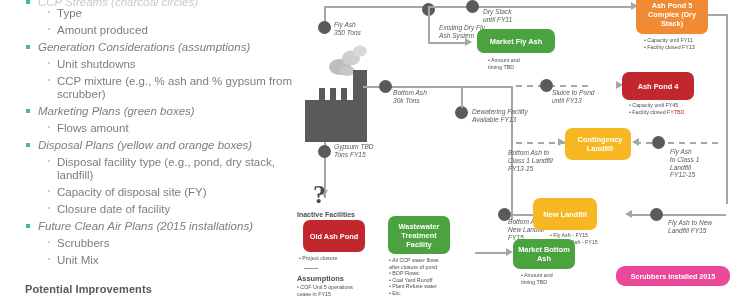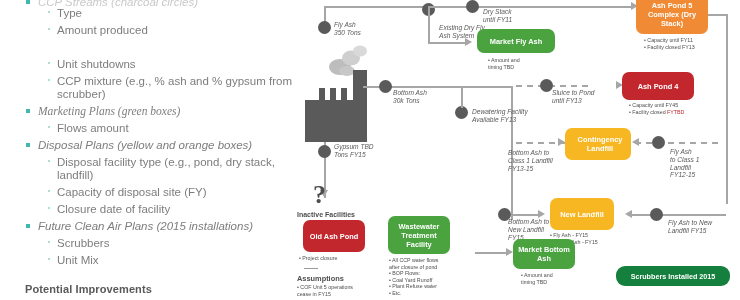--- a/index.html
+++ b/index.html
@@ -71,21 +71,21 @@
   .box {
     position: absolute; border-radius: 7px;
     color: #fff; font-weight: bold; font-size: 7.4px;
     display: flex; align-items: center; justify-content: center;
     text-align: center; line-height: 9px; padding: 2px;
   }
   .green  { background: #4aa33f; }
   .red    { background: #c1272d; }
   .orange { background: #f08a34; }
   .yellow { background: #f7b722; }
-  .gray   { background: #15803d; border-radius: 9px; font-size: 7.2px; }
+  .gray   { background: #ec4899; border-radius: 9px; font-size: 7.2px; }
 
   .sublist {
     position: absolute; font-size: 5.3px; line-height: 6.6px;
     color: #4d4d4d; white-space: pre-line;
   }
 
   
   #plant { position: absolute; left: 10px; top: 70px; }
   #smoke { position: absolute; left: 32px; top: 45px; }
   #qmark {
@@ -113,30 +113,33 @@
     </div>
 
     <div class="bl lvl2" style="top:7px;">
       <span class="dot"></span><span>Type</span>
     </div>
 
     <div class="bl lvl2" style="top:24px;">
       <span class="dot"></span><span>Amount produced</span>
     </div>
 
+    <div class="bl lvl1" style="top:41px;">
+      <span class="sq"></span><span>Generation Considerations (assumptions)</span>
+    </div>
 
     <div class="bl lvl2" style="top:58px;">
       <span class="dot"></span><span>Unit shutdowns</span>
     </div>
 
     <div class="bl lvl2" style="top:75px;">
       <span class="dot"></span><span class="wrap2" style="display:inline-block;vertical-align:top;width:235px;">CCP mixture (e.g., % ash and % gypsum from scrubber)</span>
     </div>
 
-    <div class="bl lvl1" style="top:105px;font-family:Liberation Serif, serif;">
+    <div class="bl lvl1" style="top:105px;">
       <span class="sq"></span><span>Marketing Plans (green boxes)</span>
     </div>
 
     <div class="bl lvl2" style="top:122px;">
       <span class="dot"></span><span>Flows amount</span>
     </div>
 
     <div class="bl lvl1" style="top:139px;">
       <span class="sq"></span><span>Disposal Plans (yellow and orange boxes)</span>
     </div>
@@ -316,21 +319,21 @@
      • Plant Refuse water
      • Etc.</div>
 
     <div class="ln lnh" style="left:216px; top:214px; width:28px;"></div>
     <div class="node" style="left:203px; top:208px;"></div>
     <div class="arrowR" style="left:243px; top:210px;"></div>
     <div class="nlabel" style="left:213px; top:218px;">Bottom Ash to
 New Landfill
 FY15</div>
 
-    <div class="box yellow" style="left:255px; top:198px; width:64px; height:32px;">
+    <div class="box yellow" style="left:238px; top:198px; width:64px; height:32px;">
       <span>New Landfill</span>
     </div>
     <div class="sublist" style="left:255px; top:232px;">• Fly Ash - FY15
 • Bottom Ash - FY15</div>
 
     <div class="ln lnh" style="left:333px; top:214px; width:98px;"></div>
     <div class="arrowL" style="left:330px; top:210px;"></div>
     <div class="node" style="left:355px; top:208px;"></div>
     <div class="nlabel" style="left:373px; top:219px;">Fly Ash to New
 Landfill FY15</div>

